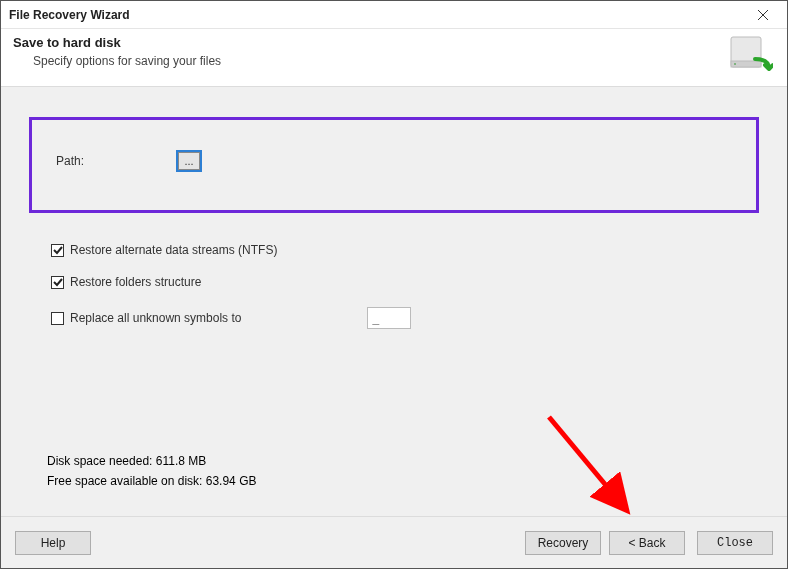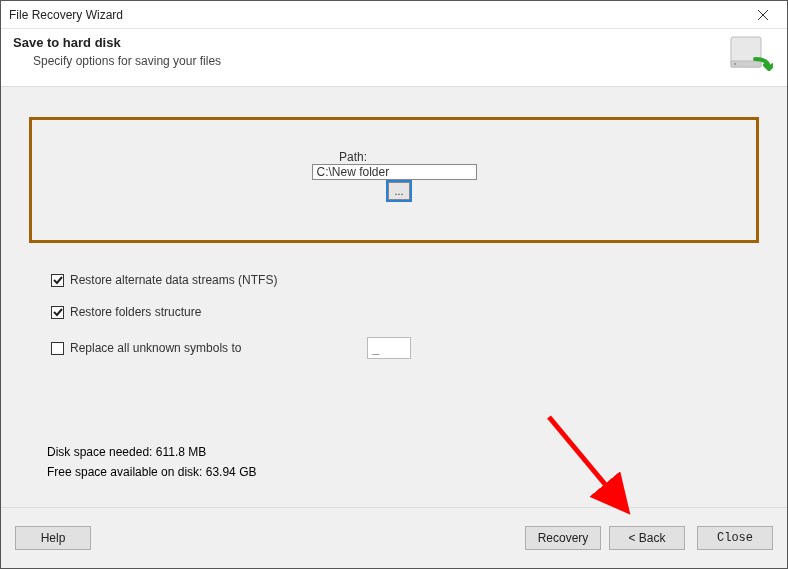--- a/index.html
+++ b/index.html
@@ -21,20 +21,21 @@
   }
   
   .titlebar {
     height:28px;
     display:flex;
     align-items:center;
     justify-content:space-between;
     padding:0 4px 0 8px;
     border-bottom:1px solid #e5e5e5;
     background:#fff;
+    font-weight:bold;
   }
   .titlebar-title { font-size:12px; }
   .titlebar-close {
     width:40px; height:24px;
     display:flex; align-items:center; justify-content:center;
     color:#333;
   }
   .titlebar-close svg { width:10px; height:10px; stroke:#333; stroke-width:1; }
   
   .header {
@@ -50,26 +51,25 @@
     width:46px; height:40px;
   }
   
   .content {
     flex:1;
     background:#f0f0f0;
     position:relative;
     padding:30px 28px 10px 28px;
   }
   .path-box {
-    border:3px solid #a16207;
+    border:3px solid #6d28d9;
     padding:30px 24px 38px 24px;
     display:flex;
     align-items:center;
     gap:0;
-    flex-direction:column;
   }
   .path-label { width:110px; color:#333; }
   .path-input {
     flex:1;
     height:22px;
     border:1px solid #888;
     background:#fff;
     padding:0 4px;
     font-family:inherit;
     font-size:12px;
@@ -116,21 +116,21 @@
   
   .info-block {
     position:absolute;
     left:46px;
     bottom:22px;
     color:#000000;
   }
   .info-line { margin-bottom:6px; }
   
   .footer {
-    height:61px;
+    height:52px;
     border-top:1px solid #dcdcdc;
     background:#f0f0f0;
     display:flex;
     align-items:center;
     padding:0 14px;
   }
   .btn {
     height:24px;
     min-width:76px;
     padding:0 10px;
@@ -178,21 +178,20 @@
         <circle cx="8" cy="29" r="1" fill="#6a6"></circle>
         <path d="M28 24 q14 0 14 10 l4 -4 m-4 4 l-4 -4" fill="none" stroke="#2ba52b" stroke-width="4" stroke-linecap="round" stroke-linejoin="round"></path>
       </svg>
     </div>
   </div>
 
   <div class="content">
 
     <div class="path-box">
       <span class="path-label">Path:</span>
-      <input class="path-input" type="text" value="C:\New folder" style="">
       <div class="browse-btn">...</div>
     </div>
 
     <div class="opts">
       <div class="opt-row">
         <span class="chk checked">
           <svg viewBox="0 0 10 10">
               <polyline points="1,5 4,8 9,2"></polyline>
             </svg>
         </span>

